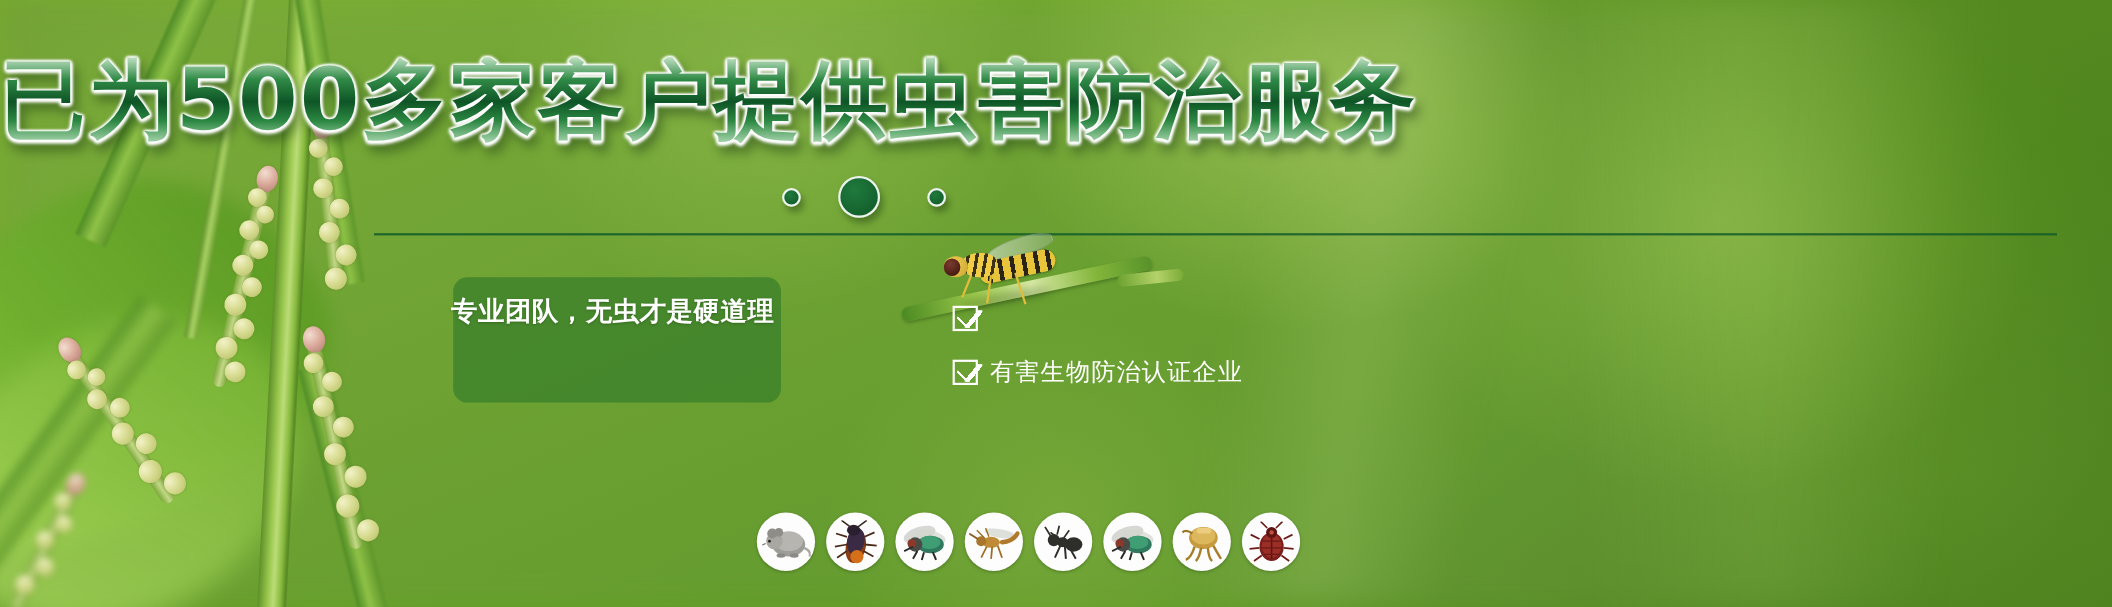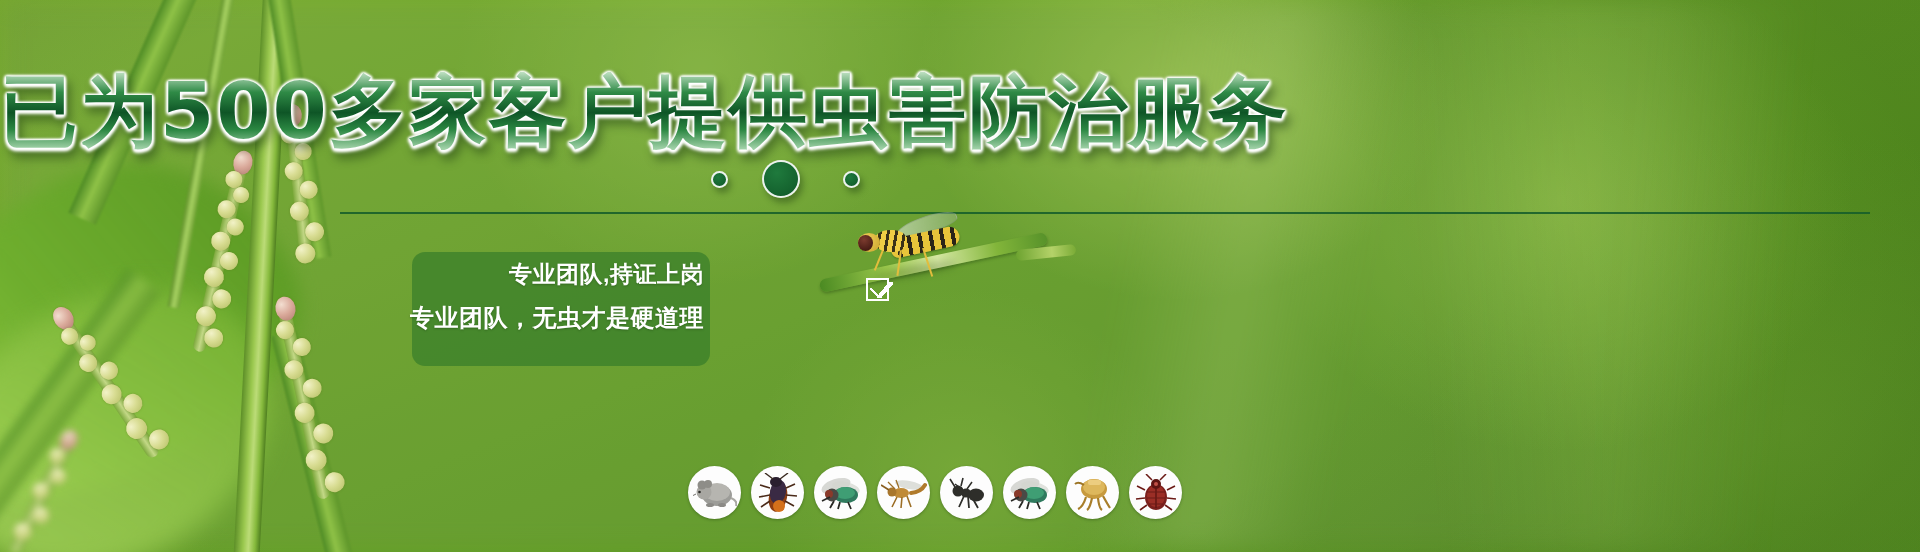--- a/index.html
+++ b/index.html
@@ -81,21 +81,21 @@
   }
   .bud {
     position:absolute; border-radius:50%;
     background:radial-gradient(circle at 32% 28%, #f2f2c8, #d8dc92 45%, #b3bd62 100%);
     box-shadow:0 0 2px rgba(90,110,30,.5);
   }
   .bud.pink { background:radial-gradient(circle at 34% 30%, #f3ded0, #d9a899 50%, #b07c6f 100%); }
 
   
   .headline {
-    position:absolute; left:0; top:72px; width:1290px;
+    position:absolute; left:0; top:52px; width:1290px;
     text-align:center;
     font-size:78px; line-height:1;
     font-weight:bold;
     letter-spacing:2px;
     white-space:nowrap;
     color:#1b6b35;
     background:linear-gradient(180deg,#bfe0c2 0%,#2f8a46 26%,#0e5526 52%,#2b8742 74%,#a8d6ae 100%);
     -webkit-background-clip:text; background-clip:text;
     -webkit-text-fill-color:transparent;
     filter:drop-shadow(0 0 1px #ffffff) drop-shadow(1px 0 1px #ffffff)
@@ -329,27 +329,30 @@
       <div class="fly-leg fl2"></div>
       <div class="fly-leg fl3"></div>
       <div class="fly-thorax"></div>
       <div class="fly-head"></div>
       <div class="fly-eye"></div>
     </div>
   </div>
 
   <div class="claims-panel"></div>
   <div class="claims-text">
-    <div class="claim-line c1">专业团队,持证上岗</div>
     <div class="claim-line c2">专业团队，无虫才是硬道理</div>
   </div>
 
   <div class="checklist">
     <div class="check-row">
       <span class="check-box"></span>
+    </div>
+    <div class="check-row">
+      <span class="check-box"></span>
+      <span class="check-text">有害生物防治认证企业</span>
     </div>
   </div>
 
   <div class="pests">
 
     <div class="pest">
       <svg width="44" height="34" viewBox="0 0 44 34">
         <ellipse cx="24" cy="19" rx="15" ry="11" fill="#9c9c98"></ellipse>
         <ellipse cx="24" cy="16" rx="13" ry="9" fill="#b6b5b0"></ellipse>
         <circle cx="11" cy="16" r="7.5" fill="#a8a7a2"></circle>

